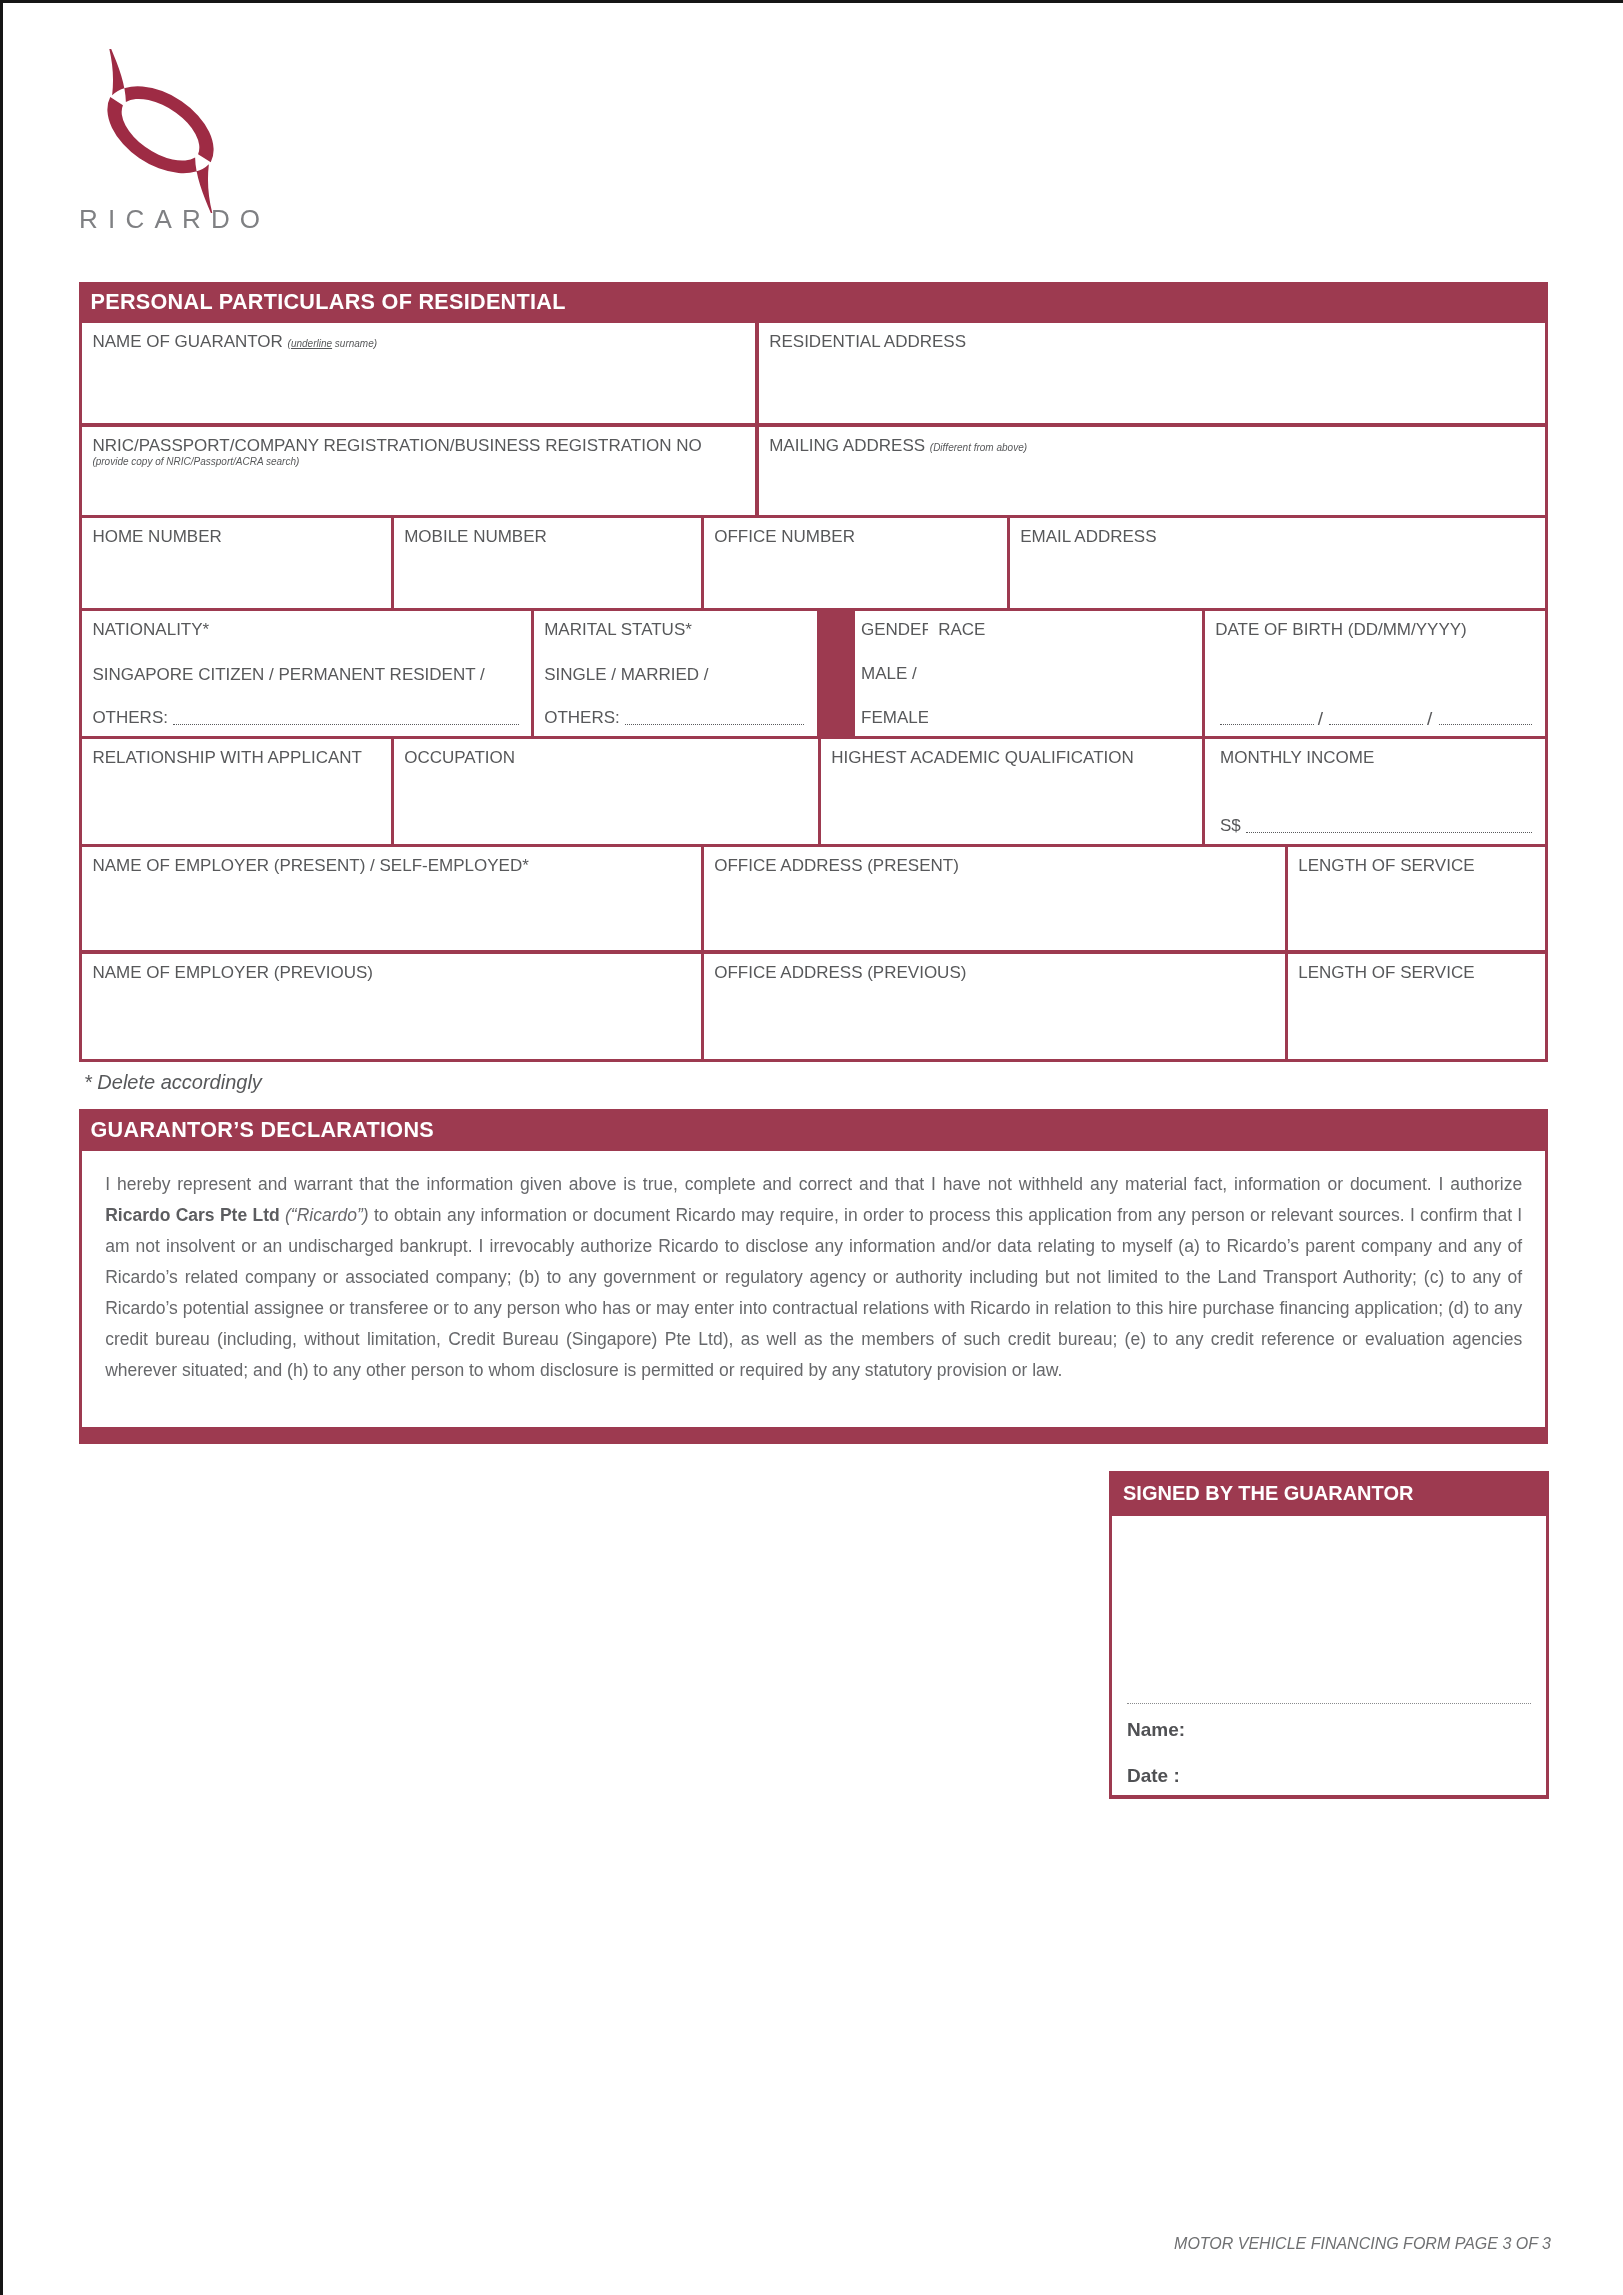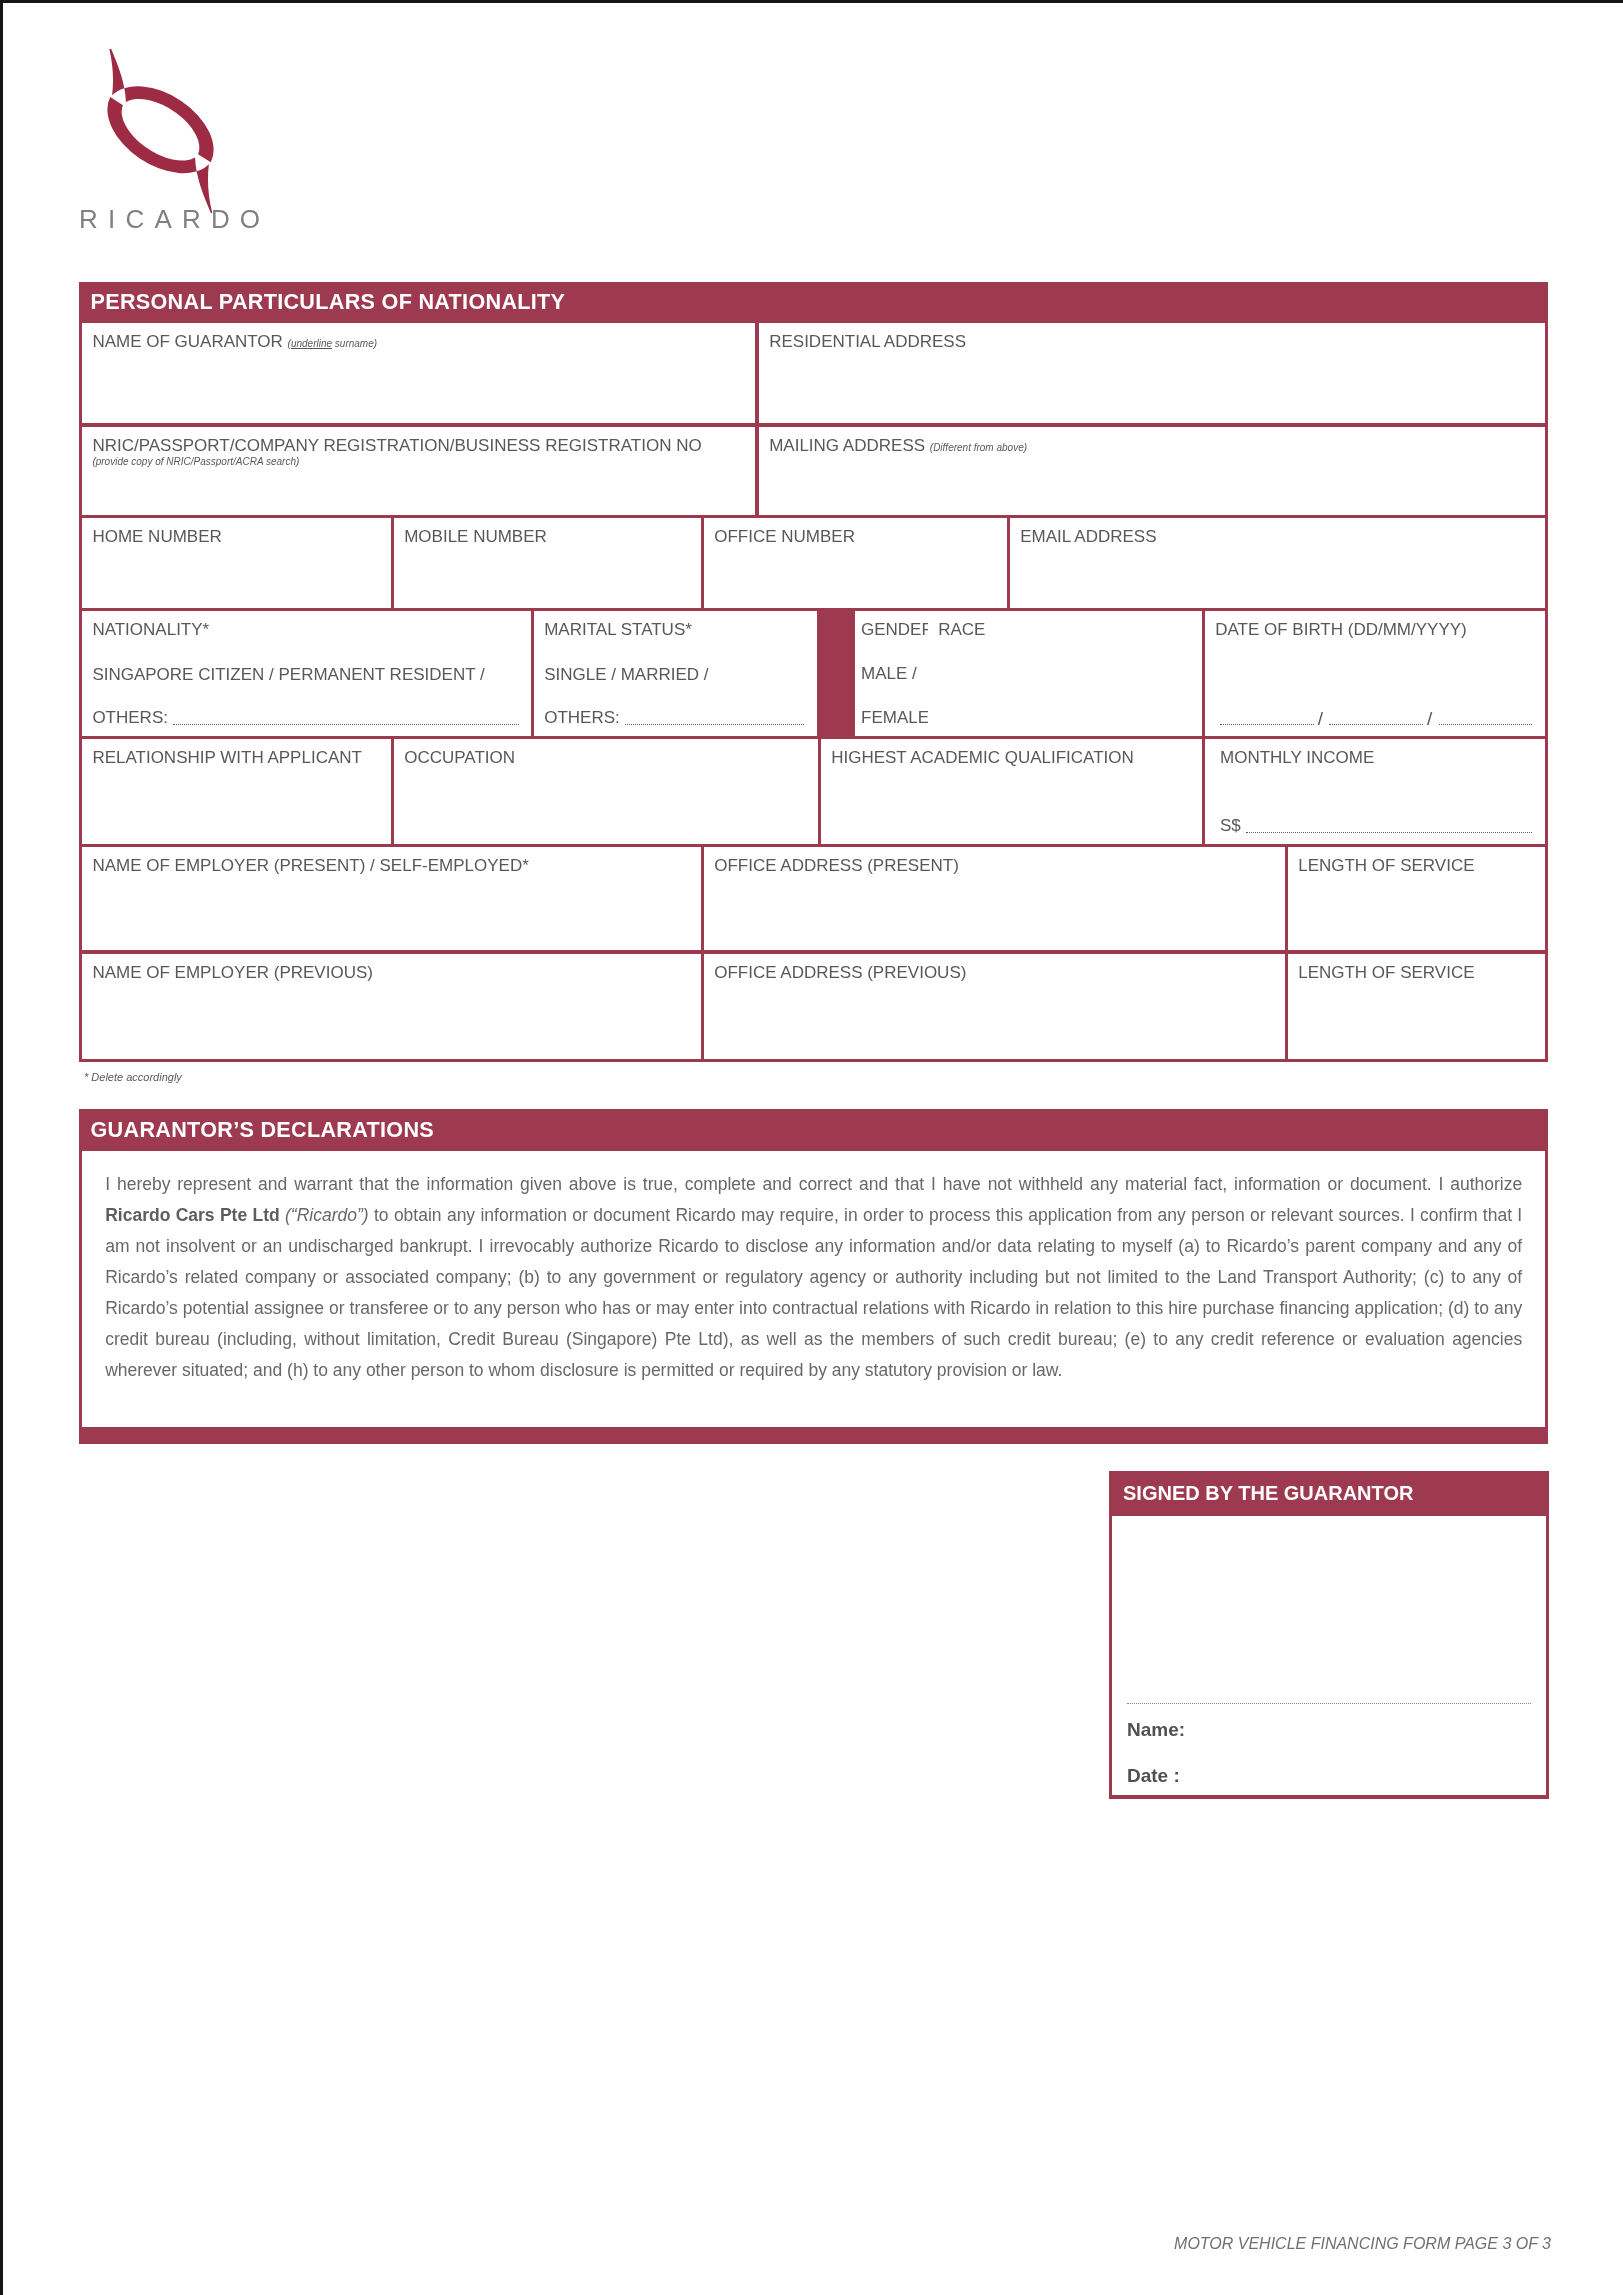--- a/index.html
+++ b/index.html
@@ -42,21 +42,21 @@
   .decl-body b{color:#5c5d60;}
   
   .sig-title{
     position:absolute;left:14px;top:0;height:45px;line-height:45px;
     color:#ffffff;font-size:20px;font-weight:bold;white-space:nowrap;
   }
   .sig-white{position:absolute;background:#ffffff;}
   .sig-dotline{position:absolute;border-bottom:1.9px dotted #8a8b8d;}
   .sig-label{position:absolute;font-size:19px;font-weight:bold;color:#505154;}
   
-  .footnote{position:absolute;font-style:italic;font-size:11px;color:#57585a;}
+  .footnote{position:absolute;font-style:italic;font-size:20px;color:#57585a;}
   .footer{position:absolute;font-style:italic;font-size:16px;color:#6f7072;white-space:nowrap;}
 </style>
 </head>
 <body>
 
 <div class="page">
 
   <svg class="logo-swirl" viewBox="0 0 300 260" aria-hidden="true">
     <g transform="rotate(33 150 128)" fill="#9e2b44">
 
@@ -73,21 +73,21 @@
                  A 95 60 0 0 1 245,128
                  L 221,128
                  A 72 40 0 0 0 80,121
                  C 62,94 28,72 -2,52 Z"></path>
       </g>
     </g>
   </svg>
   <div class="brand-word">RICARDO</div>
 
   <div class="grid" style="left:76px;top:279px;width:1469px;height:780px;">
-    <div class="bar-title">PERSONAL PARTICULARS OF NATIONALITY</div>
+    <div class="bar-title">PERSONAL PARTICULARS OF RESIDENTIAL</div>
 
     <div class="cell" style="left:3.2px;top:41px;width:673px;height:100px;">
       <span class="lbl"><span>NAME OF GUARANTOR </span><span class="note"><span>(</span><u>underline</u><span> surname)</span></span></span>
     </div>
     <div class="cell" style="left:680px;top:41px;width:786px;height:100px;">
       <span class="lbl">RESIDENTIAL ADDRESS</span>
     </div>
 
     <div class="cell" style="left:3.2px;top:145px;width:673px;height:88px;">
       <span class="lbl">NRIC/PASSPORT/COMPANY REGISTRATION/BUSINESS REGISTRATION NO</span><br>

